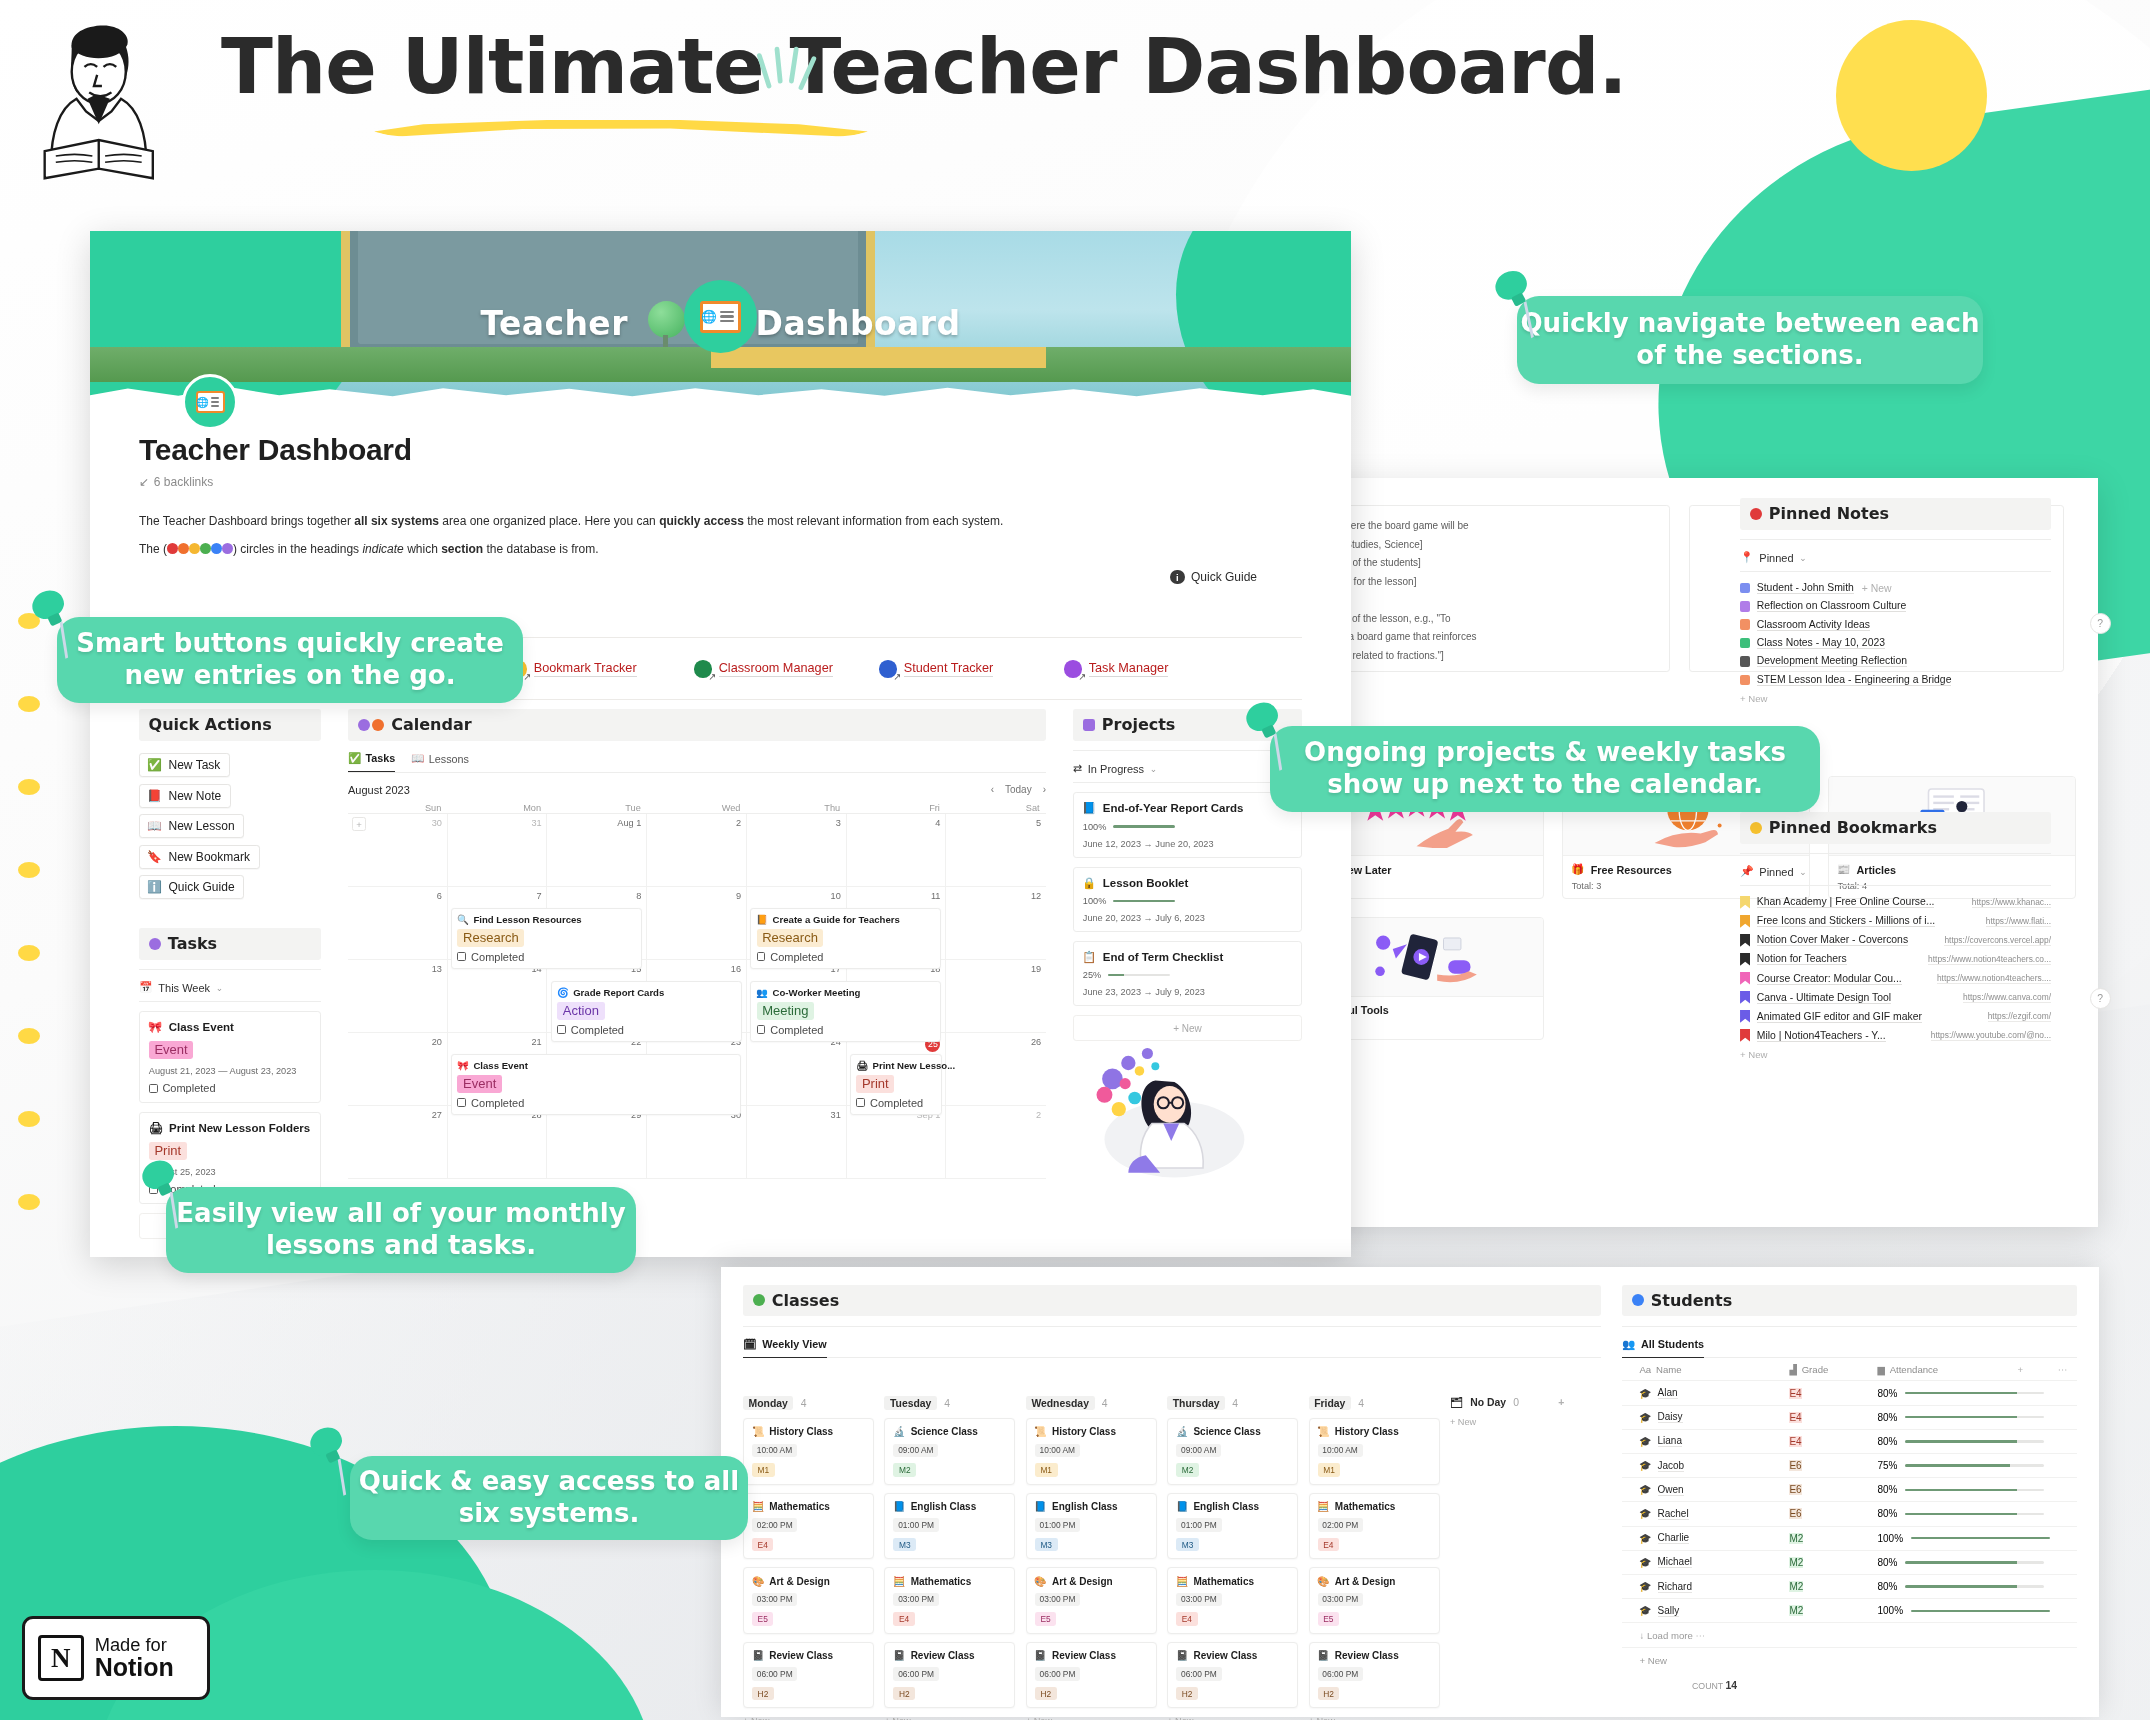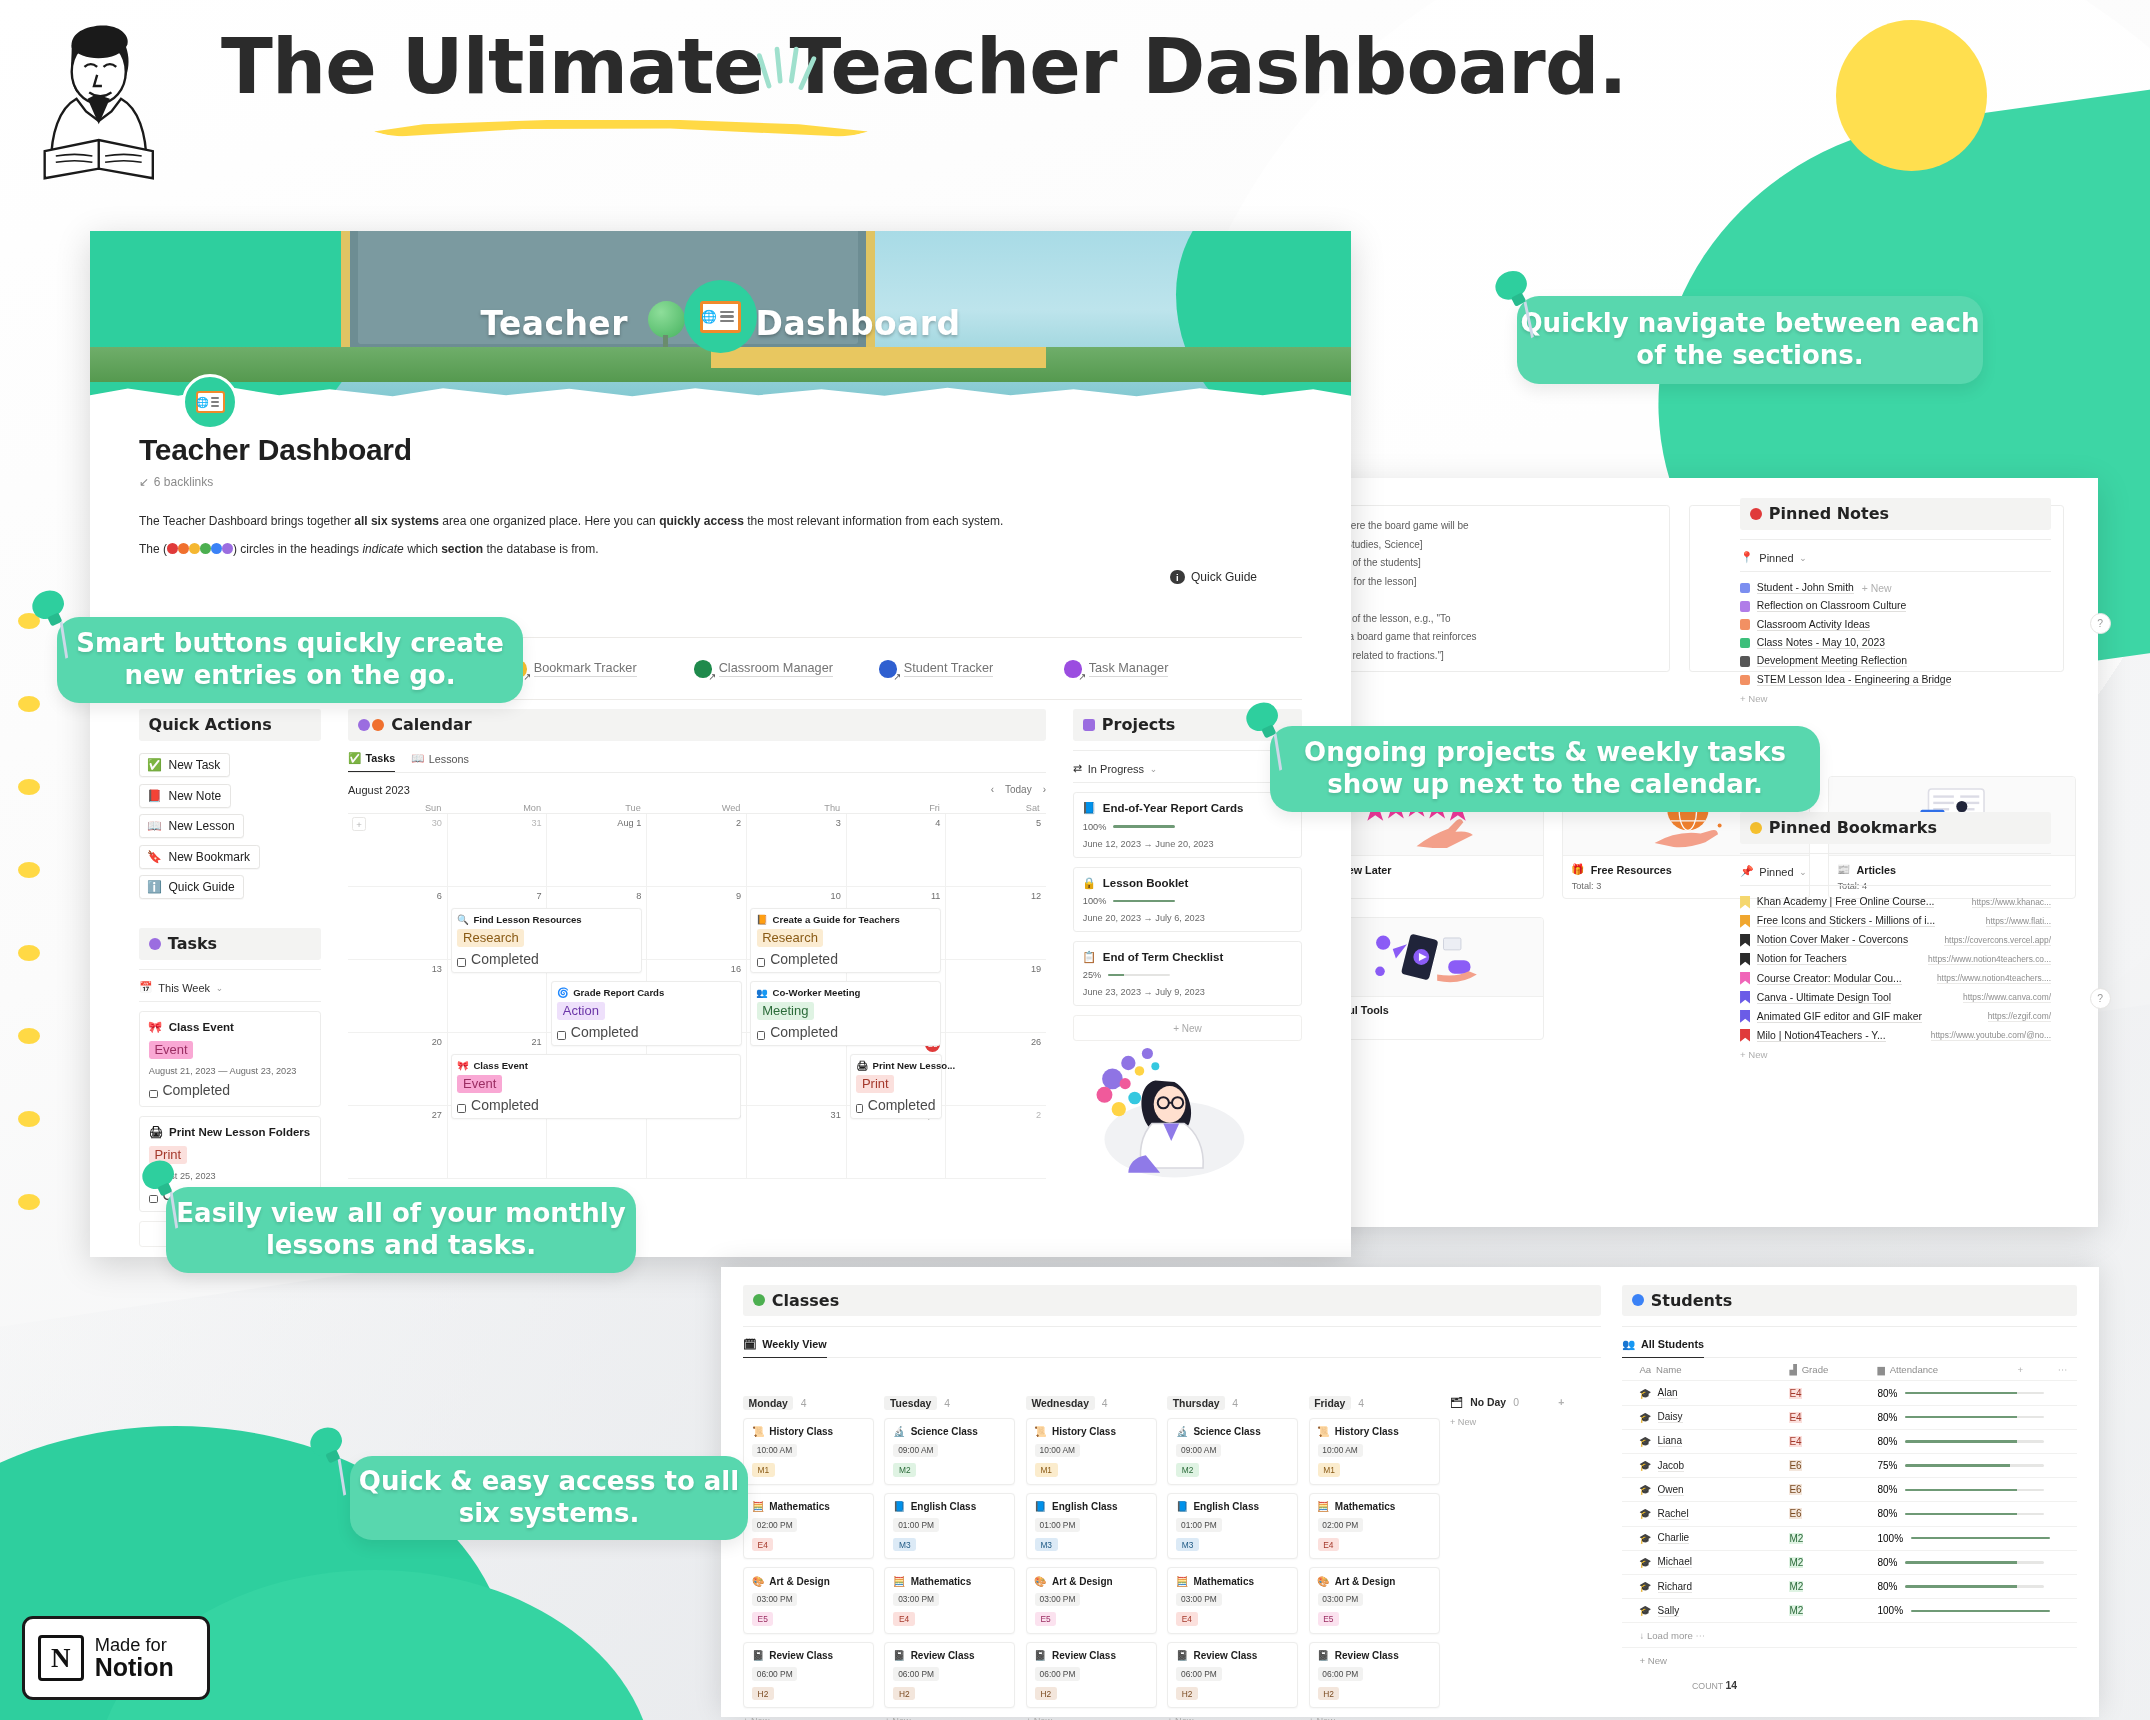--- a/index.html
+++ b/index.html
@@ -136,21 +136,21 @@
     display:flex; align-items:center; gap:6.4px;
   }
   .info-badge { width:14.3px; height:14.3px; border-radius:50%; background:#3a3a3a; color:#fff; font-size:9.6px;
     display:flex; align-items:center; justify-content:center; font-weight:700; }
 
   .syslinks {
     position:absolute; left:139px; top:637px; width:1163px;
     display:flex; border-top:0.8px solid #eceae7; padding-top:22px; padding-bottom:21px;
     border-bottom:0.8px solid #eceae7;
   }
-  .syslink { width:185px; display:flex; align-items:center; gap:7.2px; font-size:12.7px; color:#737373; }
+  .syslink { width:185px; display:flex; align-items:center; gap:7.2px; font-size:12.7px; color:#b91c1c; }
   .syslink span.t { border-bottom:0.8px solid #d8d8d8; padding-bottom:0.8px; }
   .sysbadge { width:17.5px; height:17.5px; border-radius:50%; display:flex; align-items:center; justify-content:center;
     font-size:8.8px; color:#fff; position:relative; }
   .sysbadge:after { content:"↗"; position:absolute; right:-4.8px; bottom:-4px; font-size:9.6px; color:#555; }
 
   
   .cols { position:absolute; left:139px; top:709px; width:1163px; display:flex; gap:27px; }
   .col-left { width:182px; }
   .col-mid { flex:1; }
   .col-right { width:229px; }
@@ -180,21 +180,21 @@
     border:0.8px solid #ececeb; border-radius:3.2px; padding:8px 8.8px; margin-top:8.8px; background:#fff;
   }
   .card-title { font-size:11.5px; font-weight:600; color:#1d1d1d; display:flex; align-items:center; gap:5.6px; }
   .tag { display:inline-block; font-size:13px; padding:1.6px 5.6px; border-radius:2.4px; margin-top:6.4px; }
   .t-event { background:#f9a8d4; color:#9b2e63; }
   .t-print { background:#fbe0dd; color:#a5392c; }
   .t-research { background:#fbecd2; color:#8a5b16; }
   .t-action { background:#eee0fb; color:#6b35a8; }
   .t-meeting { background:#dff3e3; color:#2b6b3a; }
   .card-date { font-size:9.2px; color:#6b6b6b; margin-top:7.2px; }
-  .card-check { font-size:14px; color:#4a4a4a; margin-top:6.4px; display:flex; align-items:flex-end; gap:4.8px; }
+  .card-check { font-size:11px; color:#4a4a4a; margin-top:6.4px; display:flex; align-items:center; gap:4.8px; }
   .cbox { width:8.8px; height:8.8px; border:1.1px solid #5a5a5a; border-radius:1.6px; }
   .newrow { margin-top:8.8px; border:0.8px solid #f0efed; border-radius:3.2px; text-align:center;
     font-size:10px; color:#a9a9a9; padding:6.4px 0; }
 
   
   .cal-tabs { display:flex; gap:16px; margin-top:11px; border-bottom:0.8px solid #ededec; }
   .cal-tab { font-size:10.8px; color:#545454; padding-bottom:6.4px; display:flex; align-items:center; gap:4px; }
   .cal-tab.active { color:#1b1b1b; font-weight:600; border-bottom:1.6px solid #2b2b2b; }
   .cal-head { display:flex; justify-content:space-between; align-items:center; margin-top:10.4px; }
   .cal-month { font-size:11px; color:#2a2a2a; }

